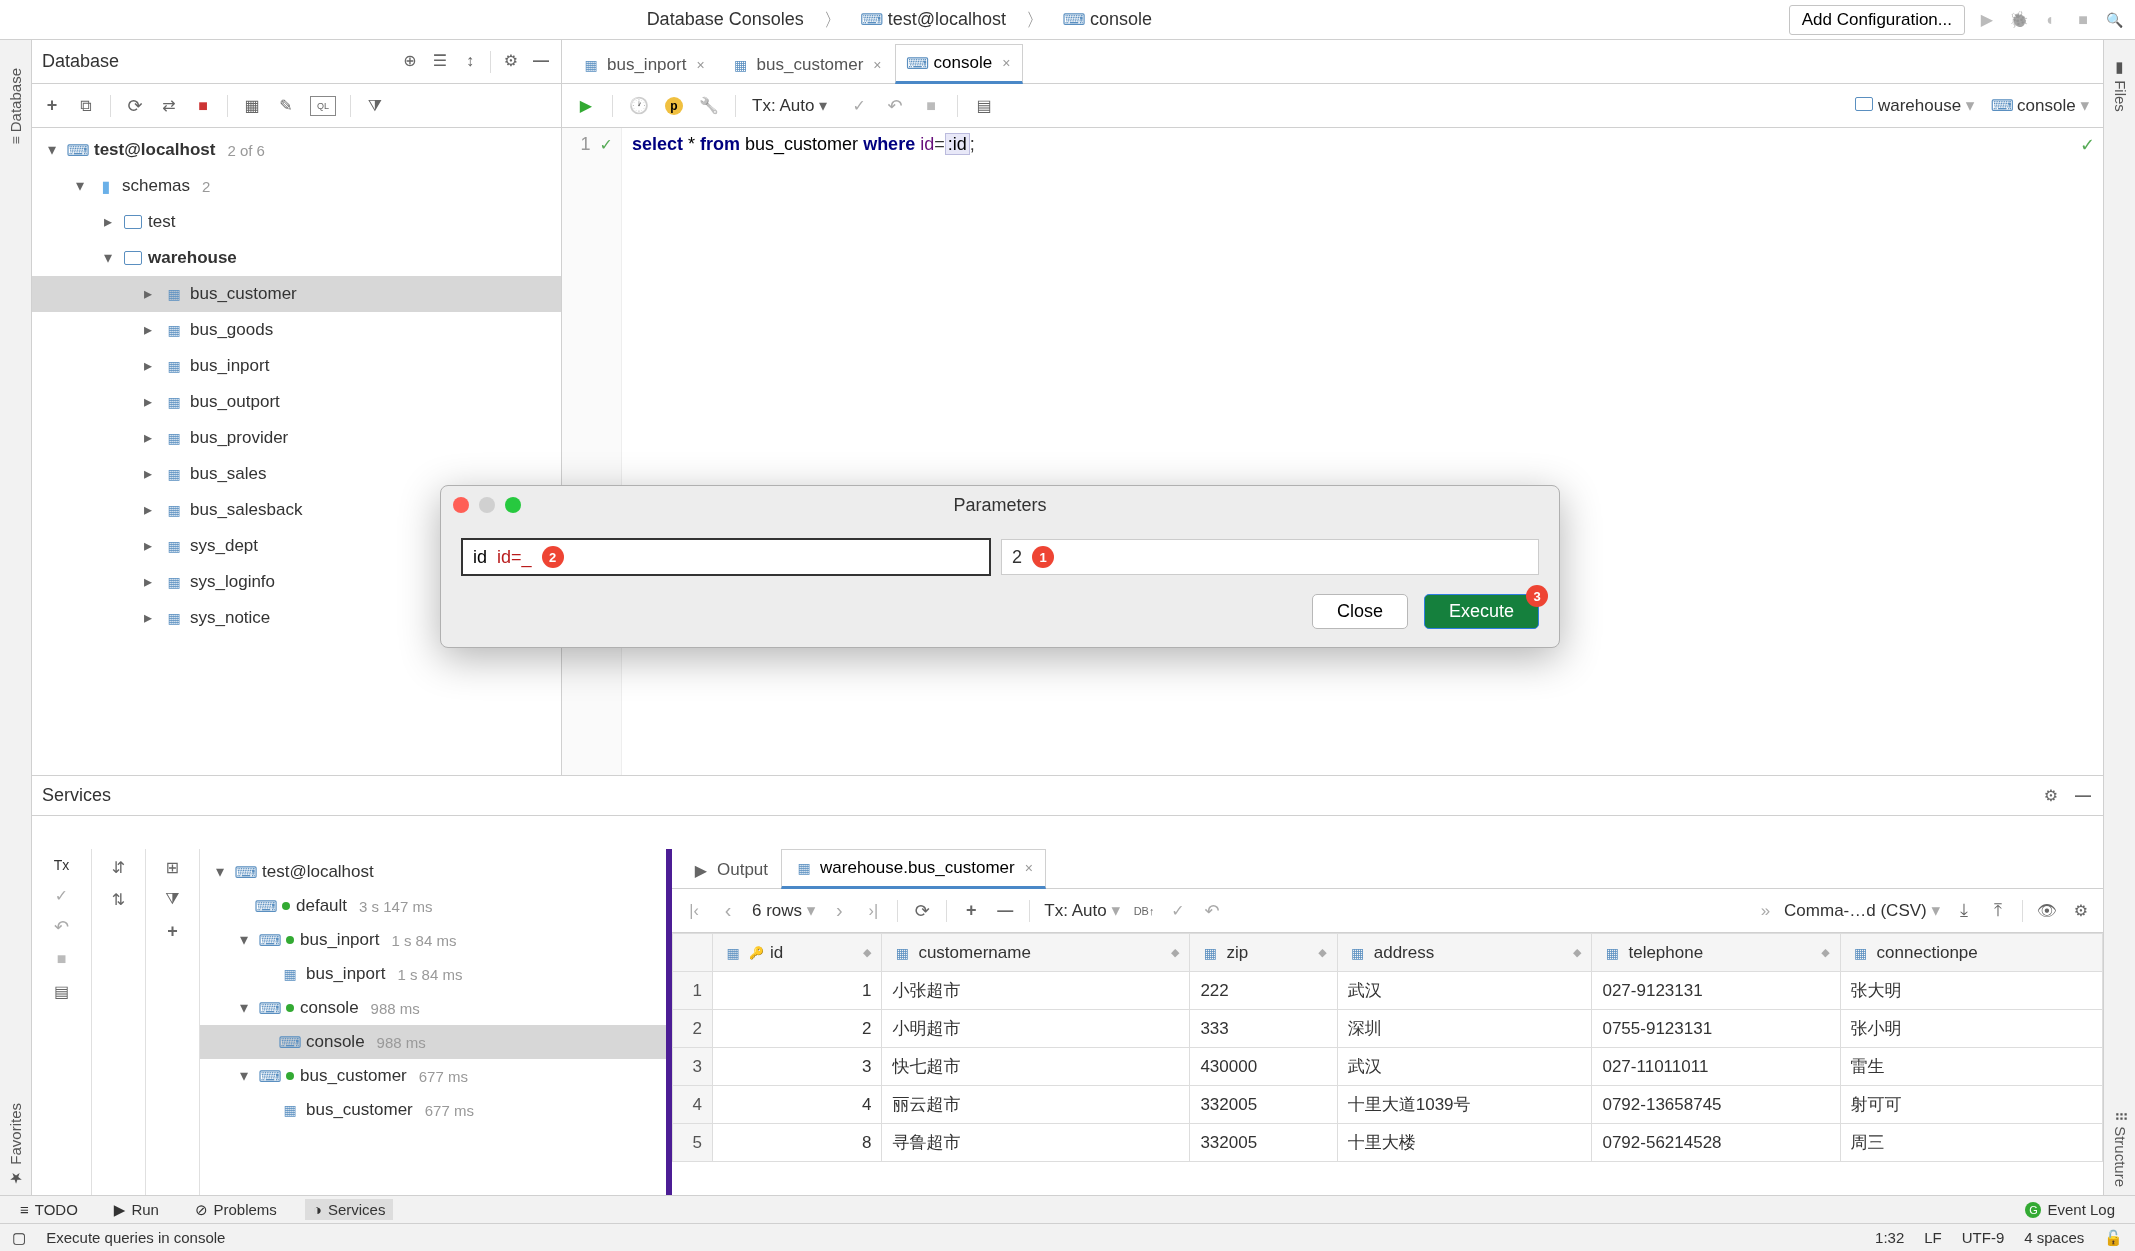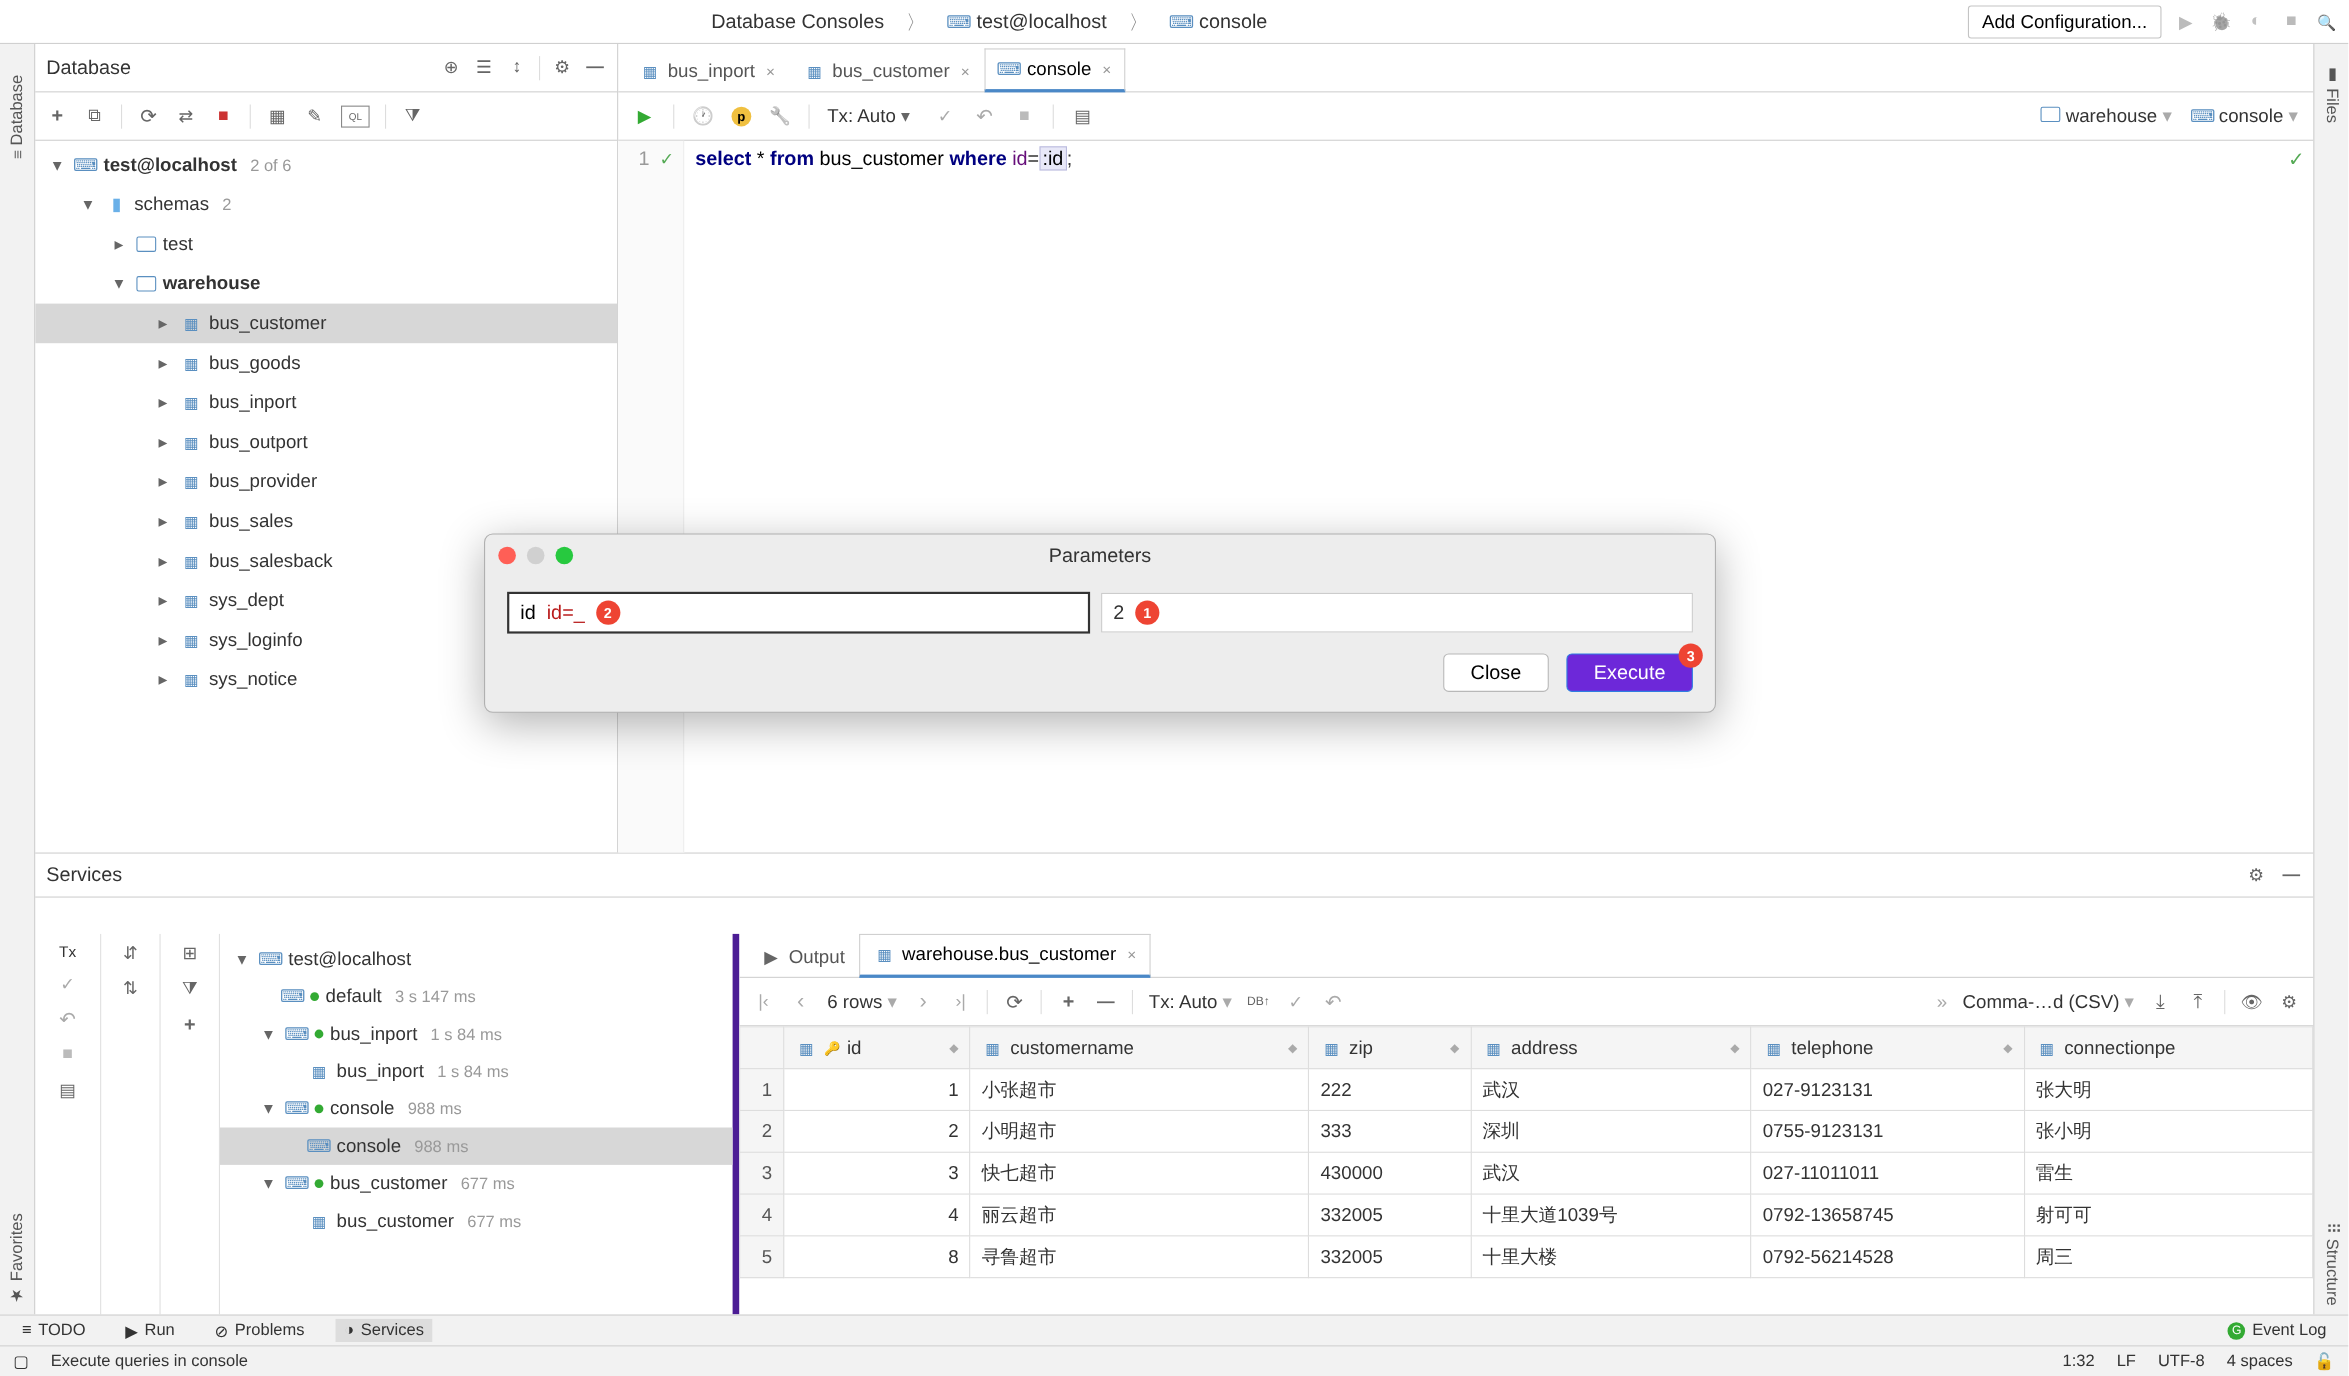--- a/index.html
+++ b/index.html
@@ -130,21 +130,21 @@
 .tl-grn { background: #27c93f;}
 .dialog-body { padding: 14px 20px 18px;}
 .param-row { display: flex; gap: 10px; align-items: center;}
 .param-sel { width: 530px; border: 2px solid #333; background:#fff; padding: 6px 10px; font-size: 18px; display:flex; align-items:center; gap:10px; font-family: Menlo, monospace;}
 .param-sel .pid { color:#000;}
 .param-sel .pexpr { color:#b91c1c;}
 .param-val { flex:1; background:#fff; border:1px solid #ccc; padding:6px 10px; font-size:18px; display:flex; align-items:center; gap:10px; font-family: Menlo, monospace;}
 .redbadge { display:inline-flex; width:22px; height:22px; border-radius:50%; background:#e43; color:#fff; align-items:center; justify-content:center; font-size:13px; font-weight:bold;}
 .dialog-buttons { display:flex; justify-content:flex-end; gap:16px; margin-top:18px;}
 .btn { border:1px solid #b8b8b8; background:#fff; border-radius:5px; padding:6px 24px; font-size:18px; cursor:pointer;}
-.btn.primary { background:#6d28d9; color:#fff; border-color:#2f7de1; position:relative;}
+.btn.primary { background:#15803d; color:#fff; border-color:#2f7de1; position:relative;}
 .btn.primary .redbadge { position:absolute; top:-10px; right:-10px;}
 
 .svc-time { color:#999; margin-left:6px; font-size:15px;}
 .svc-green-dot { width:8px; height:8px; border-radius:50%; background:#3a3; display:inline-block;}
 .key-icon { color:#d4a017; font-size:12px;}
 </style>
 </head>
 <body>
 
 <div class="topbar">
@@ -610,16 +610,16 @@
       <span style="display:inline-flex;width:16px;height:16px;background:#3a3;color:#fff;border-radius:50%;align-items:center;justify-content:center;font-size:11px">G</span> 
       <span>Event Log</span>
     </span>
 </div>
 <div class="footbar2">
   <span>▢</span>
   <span>Execute queries in console</span>
   <span class="spacer"></span>
   <span>1:32</span>
   <span>LF</span>
-  <span>UTF-8</span>
+  <span>UTF-9</span>
   <span>4 spaces</span>
   <span>🔓</span>
 </div>
 
 </body></html>

